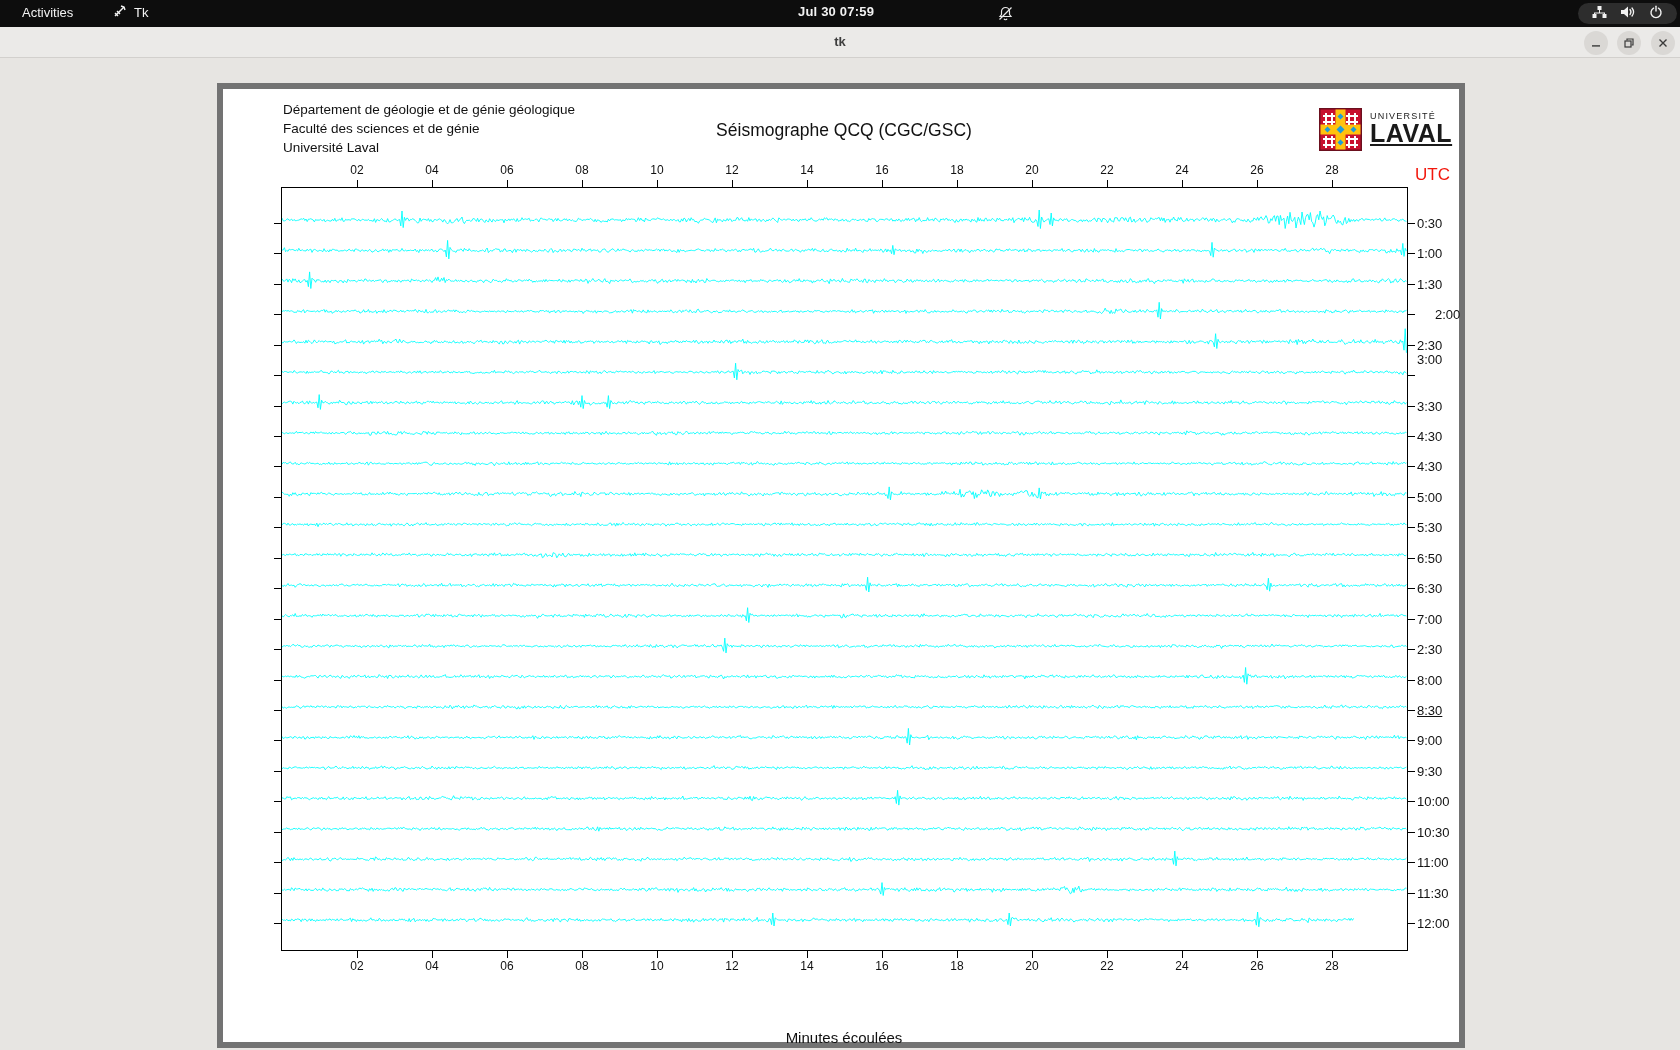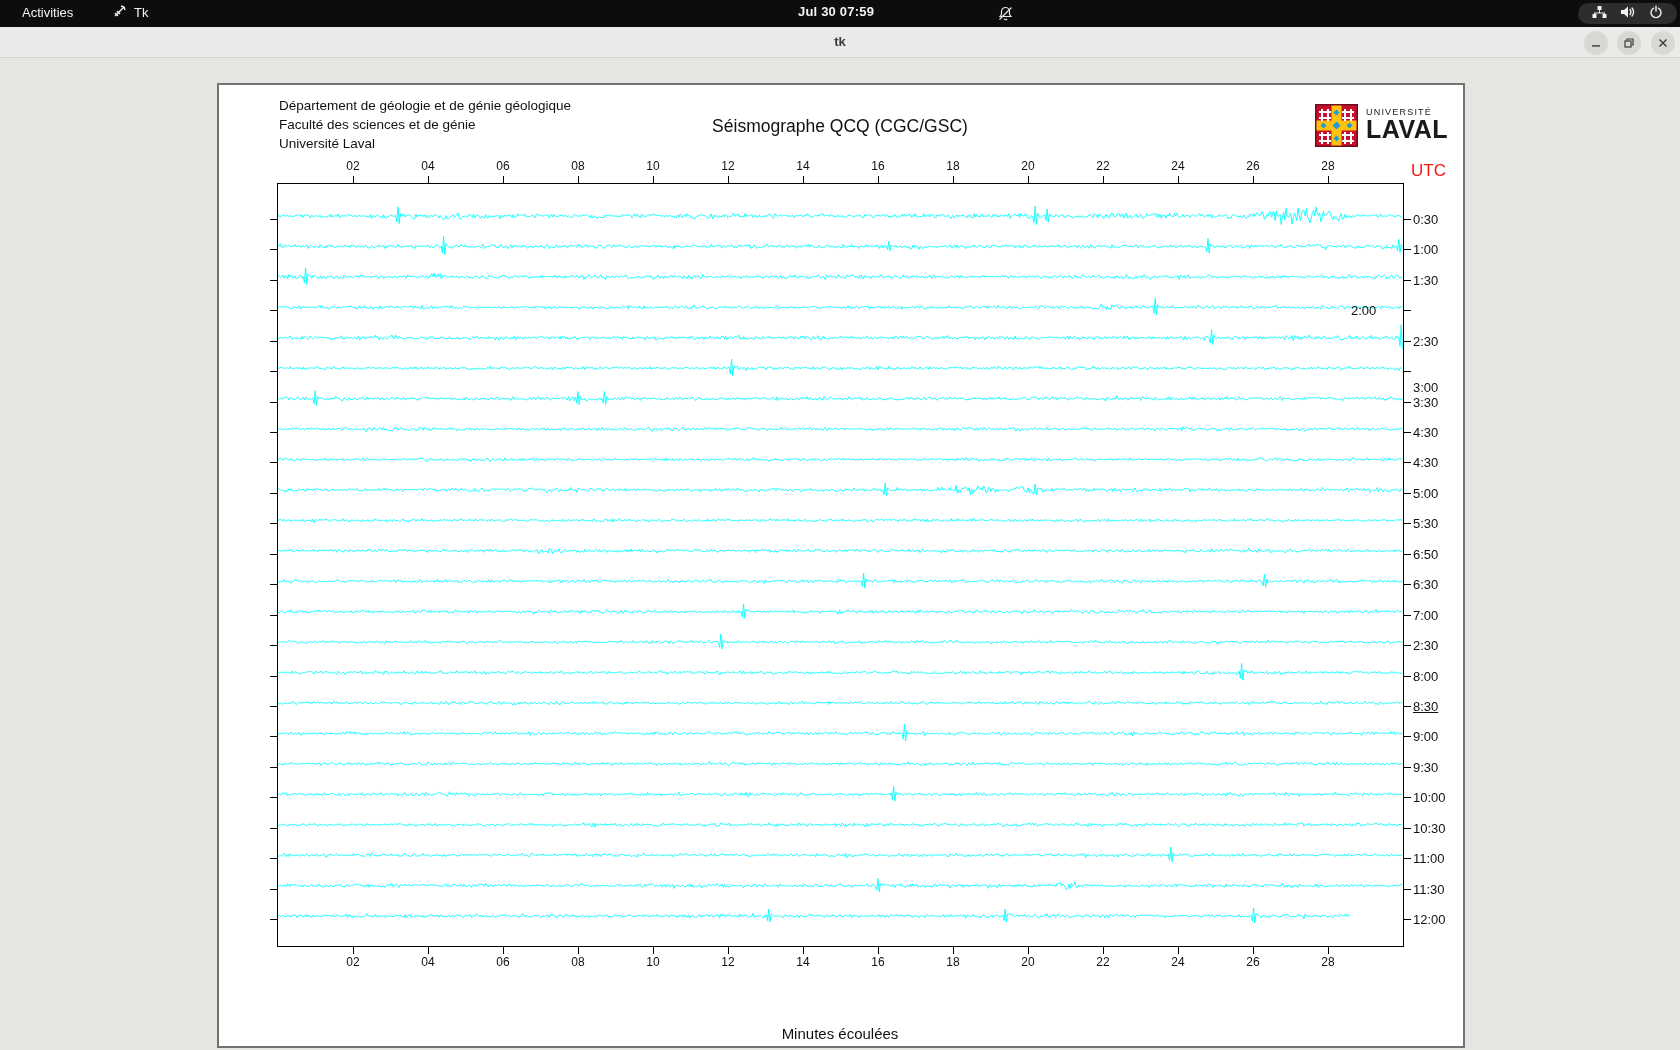--- a/index.html
+++ b/index.html
@@ -16,29 +16,29 @@
 
   
   .titlebar { position:absolute; left:0; top:27px; width:1680px; height:31px; background:#ebeae8; border-bottom:1px solid #d2d0cd; }
   .titlebar .wtitle { position:absolute; left:0; right:0; top:7px; text-align:center; font-size:13px; font-weight:700; color:#3d3d3d; }
   .winbtn { position:absolute; top:31px; width:24px; height:24px; border-radius:50%; background:#dad8d5; color:#3a3a3a; display:flex; align-items:center; justify-content:center; }
   .winbtn.min  { left:1584px; }
   .winbtn.rest { left:1617px; }
   .winbtn.close{ left:1651px; }
 
   
-  .figure { position:absolute; left:217px; top:83px; width:1248px; height:965px; background:#ffffff; border:2px solid #737373; }
+  .figure { position:absolute; left:217px; top:83px; width:1248px; height:965px; background:#ffffff; border:6px solid #737373; }
   .addr { position:absolute; left:60px; top:11px; font-size:13.5px; color:#111; line-height:19px; white-space:pre; }
   .figtitle { position:absolute; left:401px; top:31px; width:440px; text-align:center; font-size:17.5px; color:#111; }
 
   
   .logo { position:absolute; left:1084px; top:19px; display:flex; align-items:flex-start; gap:8px;margin-left:12px; }
   .logo .wordmark { display:flex; flex-direction:column; margin-top:3px; }
   .logo .u { font-size:9px; letter-spacing:1.2px; color:#1a1a1a; }
-  .logo .l { font-size:25px; font-weight:700; letter-spacing:.5px; color:#1a1a1a; line-height:25px; }
+  .logo .l { font-size:25px; font-weight:700; letter-spacing:.5px; color:#1a1a1a; line-height:25px;text-decoration:underline; }
 
   
   .plot-box { position:absolute; left:58px; top:98px; width:1127px; height:764px; border:1px solid #000; background:#fff; }
   .traces { position:absolute; left:59px; top:99px; }
   .tick { position:absolute; background:#000; }
   .xlab { position:absolute; font-size:12px; color:#111; transform:translateX(-50%); }
   .rowlab { position:absolute; font-size:13px; color:#111; }
   .utc { position:absolute; left:1192px; top:76px; font-size:17px; color:#f2170c; }
   .xlabel { position:absolute; left:421px; top:901px; width:400px; text-align:center; font-size:15px; color:#111;margin-top:39px; }
 </style>
@@ -249,27 +249,27 @@
       <div class="tick" style="left: 51px; top: 134px; width: 7px; height: 1px;"></div>
       <div class="rowlab" style="left: 1194px; top: 127px;">0:30</div>
       <div class="tick" style="left: 1185px; top: 164.435px; width: 7px; height: 1px;"></div>
       <div class="tick" style="left: 51px; top: 164.435px; width: 7px; height: 1px;"></div>
       <div class="rowlab" style="left: 1194px; top: 157.435px;">1:00</div>
       <div class="tick" style="left: 1185px; top: 194.87px; width: 7px; height: 1px;"></div>
       <div class="tick" style="left: 51px; top: 194.87px; width: 7px; height: 1px;"></div>
       <div class="rowlab" style="left: 1194px; top: 187.87px;">1:30</div>
       <div class="tick" style="left: 1185px; top: 225.305px; width: 7px; height: 1px;"></div>
       <div class="tick" style="left: 51px; top: 225.305px; width: 7px; height: 1px;"></div>
-      <div class="rowlab" style="left: 1132px; top: 218.305px;">2:00</div>
+      <div class="rowlab" style="left: 1212px; top: 218.305px;">2:00</div>
       <div class="tick" style="left: 1185px; top: 255.74px; width: 7px; height: 1px;"></div>
       <div class="tick" style="left: 51px; top: 255.74px; width: 7px; height: 1px;"></div>
       <div class="rowlab" style="left: 1194px; top: 248.74px;">2:30</div>
       <div class="tick" style="left: 1185px; top: 286.175px; width: 7px; height: 1px;"></div>
       <div class="tick" style="left: 51px; top: 286.175px; width: 7px; height: 1px;"></div>
-      <div class="rowlab" style="left: 1194px; top: 295px;">3:00</div>
+      <div class="rowlab" style="left: 1194px; top: 263px;">3:00</div>
       <div class="tick" style="left: 1185px; top: 316.61px; width: 7px; height: 1px;"></div>
       <div class="tick" style="left: 51px; top: 316.61px; width: 7px; height: 1px;"></div>
       <div class="rowlab" style="left: 1194px; top: 309.61px;">3:30</div>
       <div class="tick" style="left: 1185px; top: 347.045px; width: 7px; height: 1px;"></div>
       <div class="tick" style="left: 51px; top: 347.045px; width: 7px; height: 1px;"></div>
       <div class="rowlab" style="left: 1194px; top: 340.045px;">4:30</div>
       <div class="tick" style="left: 1185px; top: 377.48px; width: 7px; height: 1px;"></div>
       <div class="tick" style="left: 51px; top: 377.48px; width: 7px; height: 1px;"></div>
       <div class="rowlab" style="left: 1194px; top: 370.48px;">4:30</div>
       <div class="tick" style="left: 1185px; top: 407.915px; width: 7px; height: 1px;"></div>

